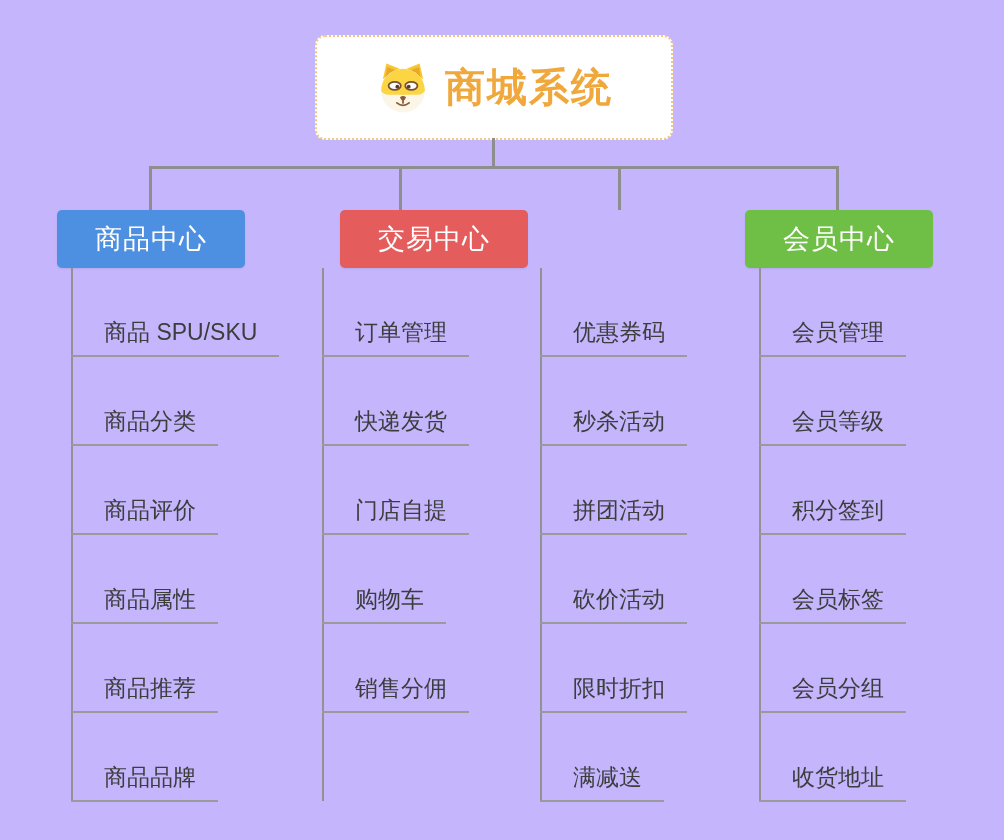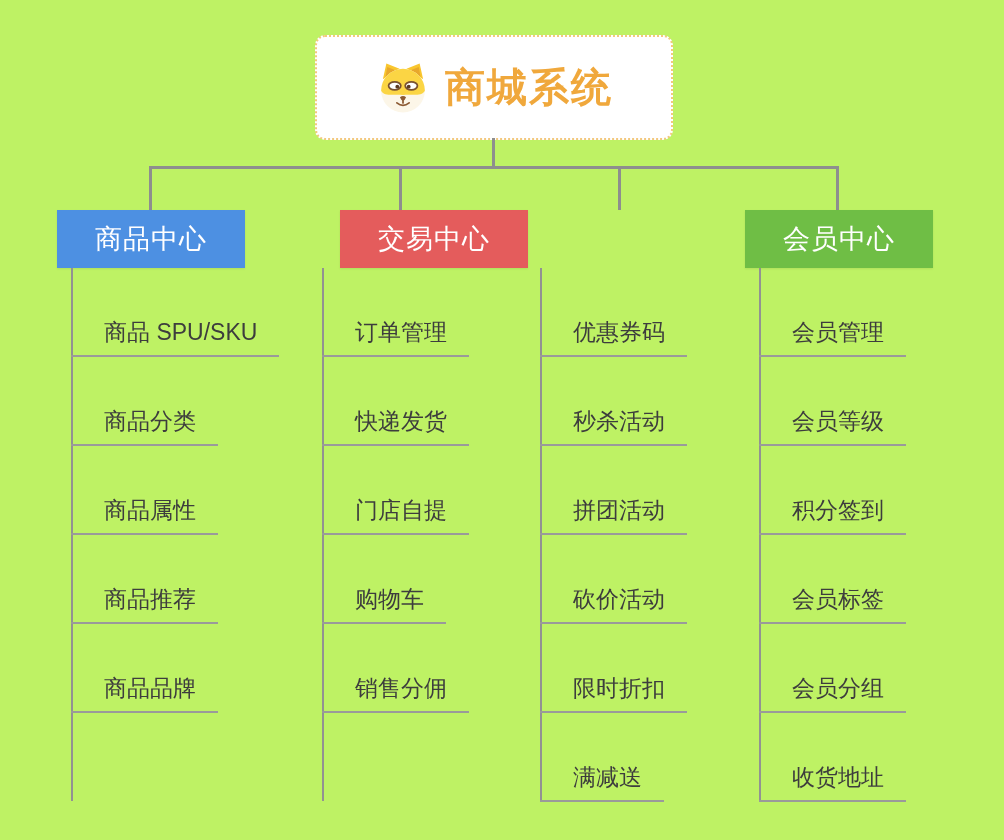--- a/index.html
+++ b/index.html
@@ -1,35 +1,35 @@
 <!DOCTYPE html>
 <html><head>
 <meta charset="utf-8">
 <style>
   html,body{margin:0;padding:0;background:#F5F5F5;font-family:"Liberation Sans","DejaVu Sans",sans-serif;}
-  .canvas{position:relative;width:1004px;height:840px;background:#bef264;overflow:hidden;}
+  .canvas{position:relative;width:1004px;height:840px;background:#c4b5fd;overflow:hidden;}
 
   
   .root-node{position:absolute;left:315px;top:35px;width:358px;height:105px;
     background:#FFFFFF;border:2px dotted #F3C87E;border-radius:10px;
     display:flex;align-items:center;justify-content:center;gap:14px;box-sizing:border-box;}
   .root-title{font-size:40px;font-weight:bold;color:#F0A83C;letter-spacing:2px;white-space:nowrap;}
   .doge{width:56px;height:56px;flex:0 0 auto;}
 
   
   .line{position:absolute;background:#8E8E8E;}
   .stem{left:492px;top:138px;width:3px;height:28px;}
   .hbar{left:149px;top:166px;width:690px;height:3px;}
   .drop{top:166px;width:3px;height:44px;}
   .drop1{left:149px;} .drop2{left:399px;} .drop3{left:618px;} .drop4{left:836px;}
 
   
   .branch-col{position:absolute;top:210px;width:250px;height:600px;}
   .col1{left:57px;} .col2{left:308px;} .col3{left:526px;} .col4{left:745px;}
-  .branch-head{width:188px;height:58px;border-radius:0;
+  .branch-head{width:188px;height:58px;border-radius:5px;
     display:flex;align-items:center;justify-content:center;
     color:#FFFFFF;font-size:27px;letter-spacing:1px;white-space:nowrap;
     box-shadow:0 1px 2px rgba(0,0,0,0.08);}
   .trunk{position:absolute;left:14px;top:58px;width:2px;height:533px;background:#929292;}
   .branch-items{position:absolute;left:14px;top:58px;}
   .item{display:flex;align-items:flex-end;width:fit-content;height:89px;
     box-sizing:border-box;padding:0 22px 7px 33px;
     border-bottom:2px solid #9A9A9A;
     font-size:23px;color:#3D3D3D;white-space:nowrap;}
 </style>
@@ -71,20 +71,23 @@
 
   <div class="branch-col col1">
     <div class="branch-head" style="background: rgb(77, 144, 226);">商品中心</div>
     <div class="trunk"></div>
     <div class="branch-items">
         <div class="item">
           <span>商品 SPU/SKU</span>
         </div>
         <div class="item">
           <span>商品分类</span>
+        </div>
+        <div class="item">
+          <span>商品评价</span>
         </div>
         <div class="item">
           <span>商品属性</span>
         </div>
         <div class="item">
           <span>商品推荐</span>
         </div>
         <div class="item">
           <span>商品品牌</span>
         </div>

